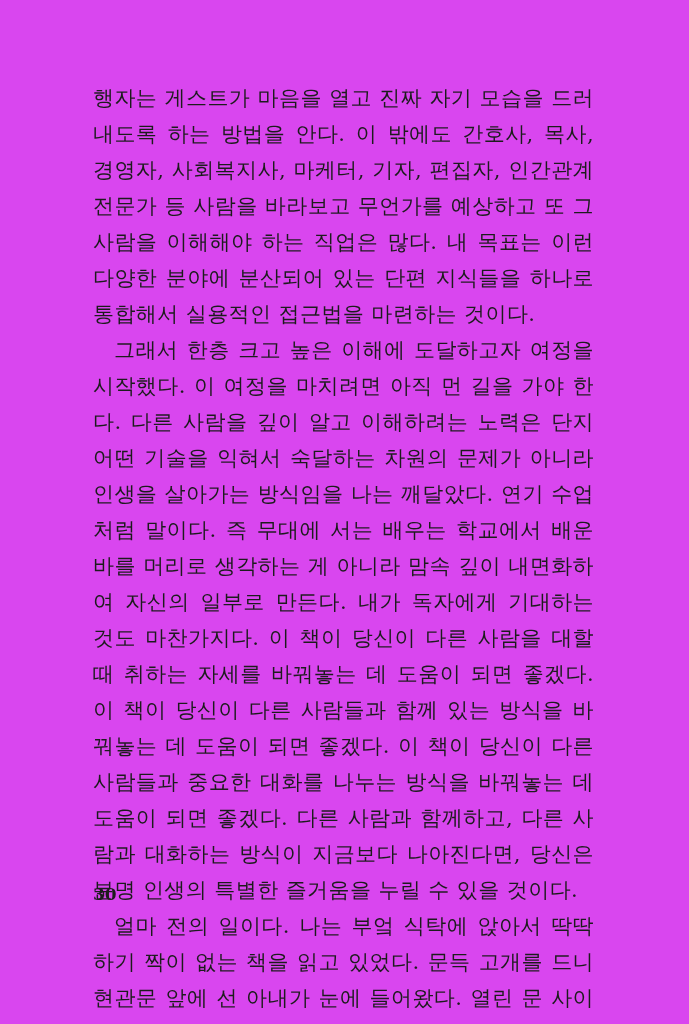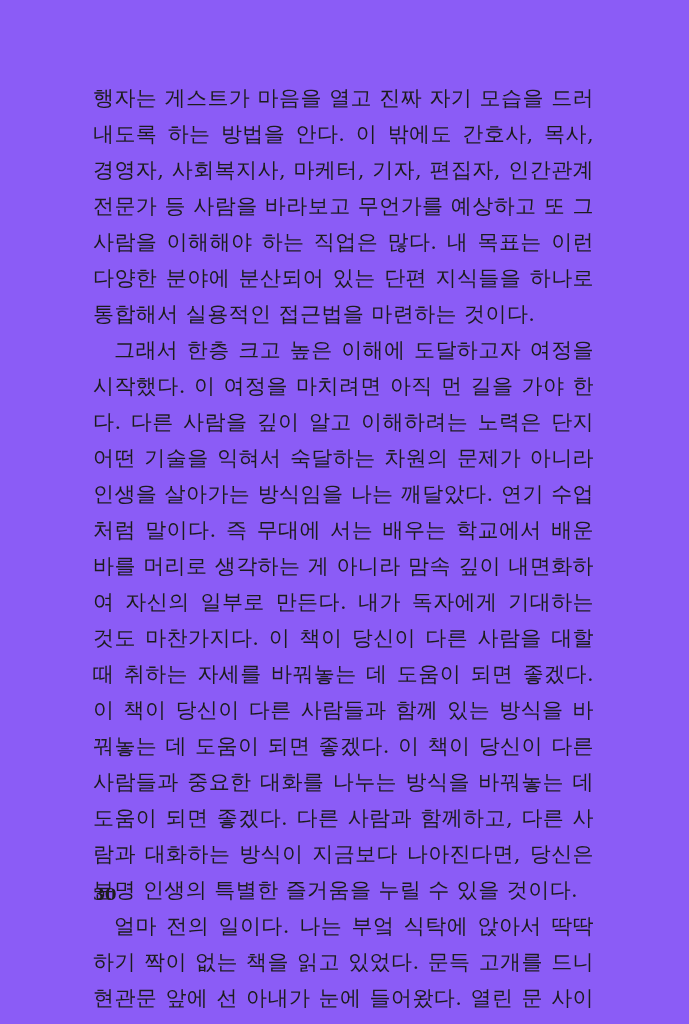--- a/index.html
+++ b/index.html
@@ -4,21 +4,21 @@
 <style>
   html, body {
     margin: 0;
     padding: 0;
     background: #ffffff;
   }
   .book-page {
     position: relative;
     width: 689px;
     height: 1024px;
-    background: #8b5cf6;
+    background: #d946ef;
     overflow: hidden;
     font-family: "DejaVu Serif", "Liberation Serif", serif;
     color: #1c1c1c;
   }
   .text-block {
     position: absolute;
     left: 93px;
     top: 80px;
     width: 501px;
   }

